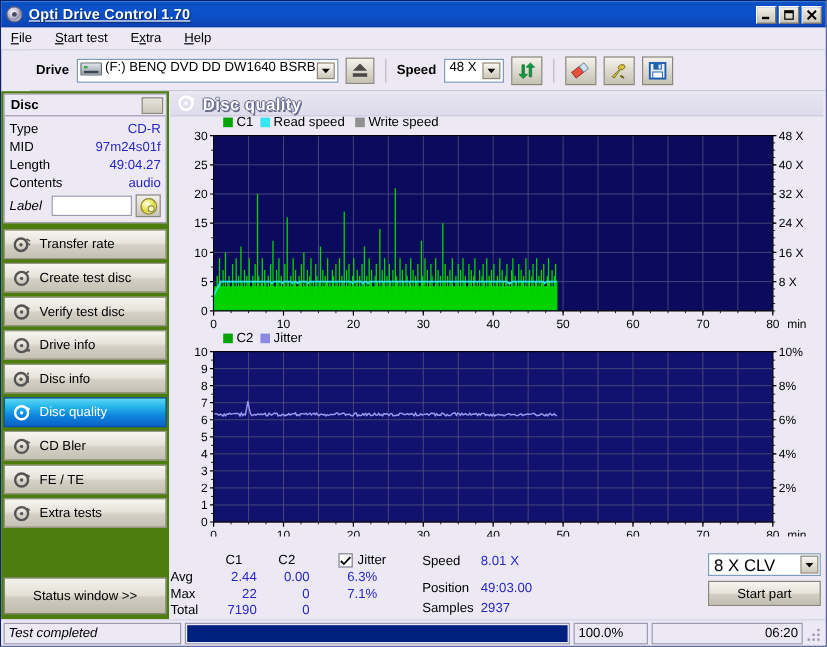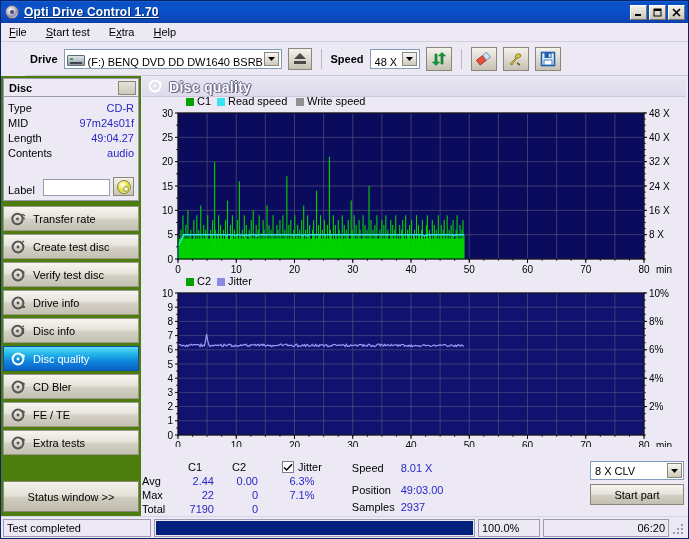--- a/index.html
+++ b/index.html
@@ -77,21 +77,21 @@
     display: flex; align-items: center;
     padding: 0 5px; gap: 6px;
     flex: 0 0 auto;
     border-bottom: 1px solid #c9c6d6;
     margin-left: 24px;
   }
   .tb-label { font-weight: bold; font-size: 11px; color:#000; }
   .combo {
     height: 20px; background: #fff;
     border: 1px solid #7f9db9;
-    display: flex; align-items: flex-end;
+    display: flex; align-items: flex-start;
     font-size: 11px; position: relative;
     padding-left: 2px;
   }
   .combo.drive { width: 218px; }
   .combo.speed { width: 50px; padding-left:4px; }
   .combo .arrow {
     position: absolute; right: 2px; top: 2px;
     width: 15px; height: 14px;
     background: linear-gradient(180deg,#f7f6f2 0%,#e3e0d6 50%,#cdc9bc 100%);
     border: 1px solid #8a8678;
@@ -154,21 +154,21 @@
   }
   .disc-header .sq {
     width: 18px; height: 14px;
     background: linear-gradient(180deg,#e6e3da 0%,#ccc8bb 100%);
     border: 1px solid #8a8678;
   }
   .disc-rows { padding: 3px 4px 2px 4px; }
   .drow { display:flex; justify-content: space-between; align-items:center; height: 15px; font-size: 11px; }
   .drow .k { color:#000; }
   .drow .v { color:#2727c4; }
-  .labelrow { display:flex; align-items:flex-end; gap:3px; margin-top:17px; padding-bottom:2px;}
+  .labelrow { display:flex; align-items:center; gap:3px; margin-top:2px; padding-bottom:2px;font-style:italic;}
   .labelrow .k { color:#000; width:32px; }
   .label-input {
     flex:1 1 auto; height: 17px; background:#fff; border:1px solid #9e9ab0;
   }
   .cd-btn {
     width:21px; height:19px; flex:0 0 auto;
     background: linear-gradient(180deg,#f2f0ea 0%,#ddd9ce 55%,#c7c3b6 100%);
     border:1px solid #8a8678;
     display:flex;align-items:center;justify-content:center;
   }
@@ -245,21 +245,21 @@
     display:flex;align-items:center;justify-content:center;
   }
   .rstats { font-size: 11px; }
   .rstats td { height: 15px; line-height: 15px; padding:0 6px 0 0;}
   .rstats .k { color:#000; }
   .rstats .v { color:#2727c4; }
 
   .rightctl { width: 96px; flex:0 0 96px; padding-top: 4px; display:flex; flex-direction:column; gap:4px; padding-right:2px;}
   .ctl-combo {
     height: 19px; background:#fff; border:1px solid #7f9db9;
-    display:flex; align-items:center; padding-left:4px; font-size:11px;
+    display:flex; align-items:center; padding-left:4px; font-size:14px;
     position: relative;
   }
   .ctl-combo .arrow {
     position:absolute; right:1px; top:1px; width:15px; height:15px;
     background: linear-gradient(180deg,#f7f6f2 0%,#e3e0d6 50%,#cdc9bc 100%);
     border:1px solid #8a8678; display:flex;align-items:center;justify-content:center;
   }
   .actbtn {
     height: 21px;
     background: linear-gradient(180deg,#f6f4ef 0%,#e6e3da 48%,#d2cec1 55%,#c2beb1 100%);
@@ -275,21 +275,21 @@
     border-top: 1px solid #d6d3e2;
     display:flex; align-items:center; gap:3px;
     padding: 2px 2px 2px 2px;
   }
   .sb-cell {
     height: 18px; border: 1px solid #9e9ab0;
     display:flex; align-items:center;
     font-size: 11px; color:#000; padding: 0 3px;
     background: #ece9f5;
   }
-  .sb-msg { flex: 0 0 148px; }
+  .sb-msg { flex: 0 0 148px; font-style: italic; }
   .sb-prog { flex: 1 1 auto; position: relative; padding:0; }
   .sb-prog .fill {
     position:absolute; left:1px; top:1px; bottom:1px;
     background: #00207d;
   }
   .sb-pct { flex: 0 0 62px; }
   .sb-time { flex: 0 0 126px; justify-content: flex-end; }
   .grip { width: 14px; height: 18px; position: relative; flex:0 0 auto;}
   .grip i {
     position:absolute; background:#9e9ab0; width:2px; height:2px;

